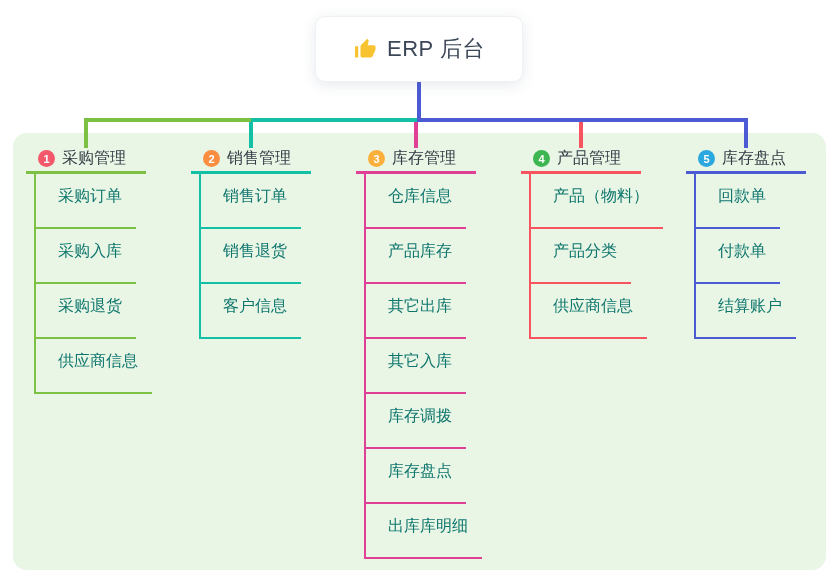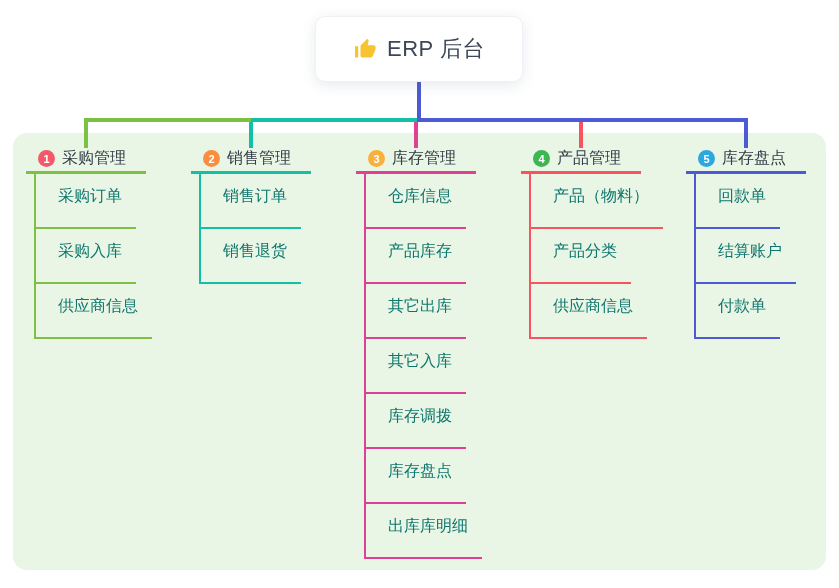--- a/index.html
+++ b/index.html
@@ -93,35 +93,41 @@
           <span class="t">采购管理</span>
         </div>
         <div class="branch-children" style="border-left-color: rgb(124, 193, 68);">
           <div class="child-row">
             <div class="child-label" style="border-bottom-color: rgb(124, 193, 68);">采购订单</div>
           </div>
           <div class="child-row">
             <div class="child-label" style="border-bottom-color: rgb(124, 193, 68);">采购入库</div>
           </div>
           <div class="child-row">
+            <div class="child-label" style="border-bottom-color: rgb(124, 193, 68);">采购退货</div>
+          </div>
+          <div class="child-row">
             <div class="child-label" style="border-bottom-color: rgb(124, 193, 68);">供应商信息</div>
           </div>
         </div>
       </div>
       <div class="branch" style="left: 191px;">
         <div class="branch-title" style="border-bottom-color: rgb(19, 191, 165);">
           <span class="badge" style="background: rgb(249, 142, 65);">2</span>
           <span class="t">销售管理</span>
         </div>
         <div class="branch-children" style="border-left-color: rgb(19, 191, 165);">
           <div class="child-row">
             <div class="child-label" style="border-bottom-color: rgb(19, 191, 165);">销售订单</div>
           </div>
           <div class="child-row">
             <div class="child-label" style="border-bottom-color: rgb(19, 191, 165);">销售退货</div>
+          </div>
+          <div class="child-row">
+            <div class="child-label" style="border-bottom-color: rgb(19, 191, 165);">客户信息</div>
           </div>
         </div>
       </div>
       <div class="branch" style="left: 356px;">
         <div class="branch-title" style="border-bottom-color: rgb(224, 63, 150);">
           <span class="badge" style="background: rgb(251, 176, 60);">3</span>
           <span class="t">库存管理</span>
         </div>
         <div class="branch-children" style="border-left-color: rgb(224, 63, 150);">
           <div class="child-row">
@@ -167,21 +173,21 @@
       <div class="branch" style="left: 686px;">
         <div class="branch-title" style="border-bottom-color: rgb(76, 91, 212);">
           <span class="badge" style="background: rgb(43, 168, 224);">5</span>
           <span class="t">库存盘点</span>
         </div>
         <div class="branch-children" style="border-left-color: rgb(76, 91, 212);">
           <div class="child-row">
             <div class="child-label" style="border-bottom-color: rgb(76, 91, 212); margin-top: 8px;">回款单</div>
           </div>
           <div class="child-row">
-            <div class="child-label" style="border-bottom-color: rgb(76, 91, 212);">结算账户</div>
+            <div class="child-label" style="border-bottom-color: rgb(76, 91, 212);">付款单</div>
           </div>
           <div class="child-row">
-            <div class="child-label" style="border-bottom-color: rgb(76, 91, 212);">付款单</div>
+            <div class="child-label" style="border-bottom-color: rgb(76, 91, 212);">结算账户</div>
           </div>
         </div>
       </div>
     </div>
 </div>
 
 </body></html>

